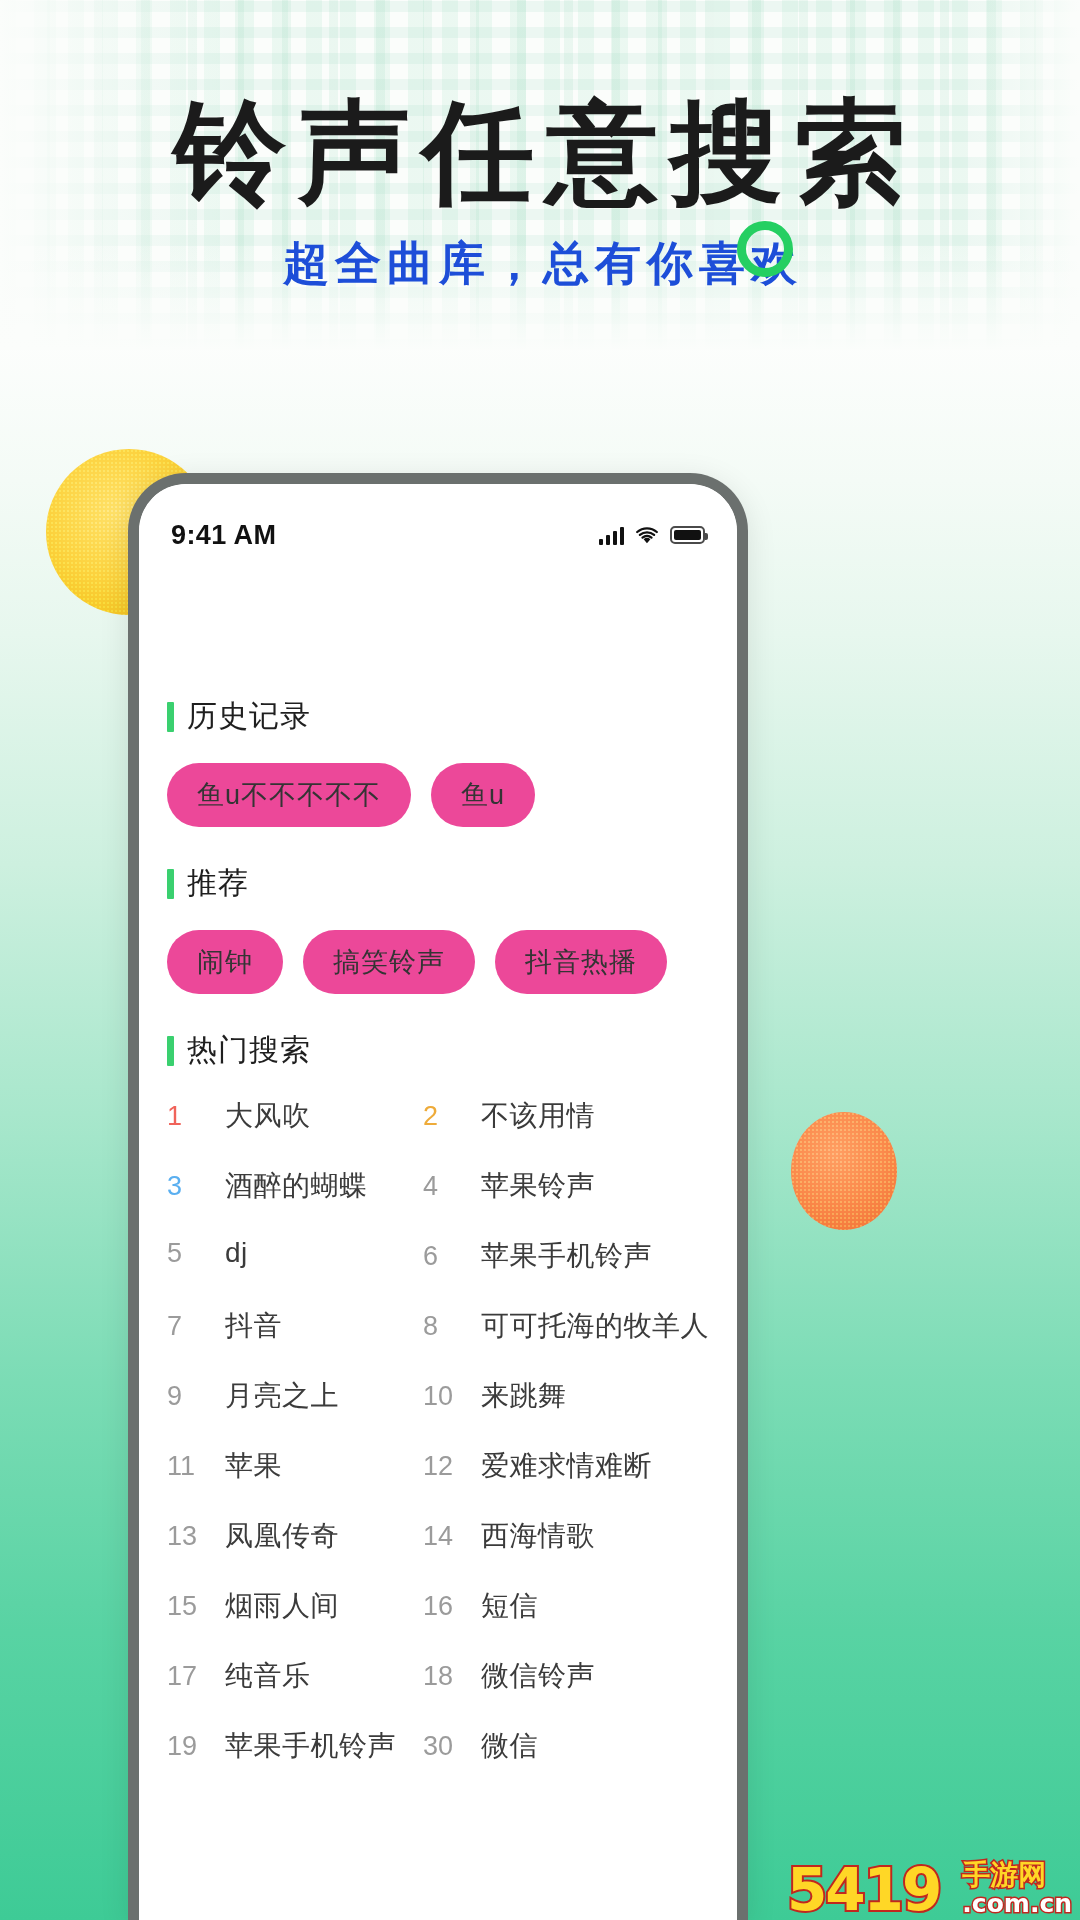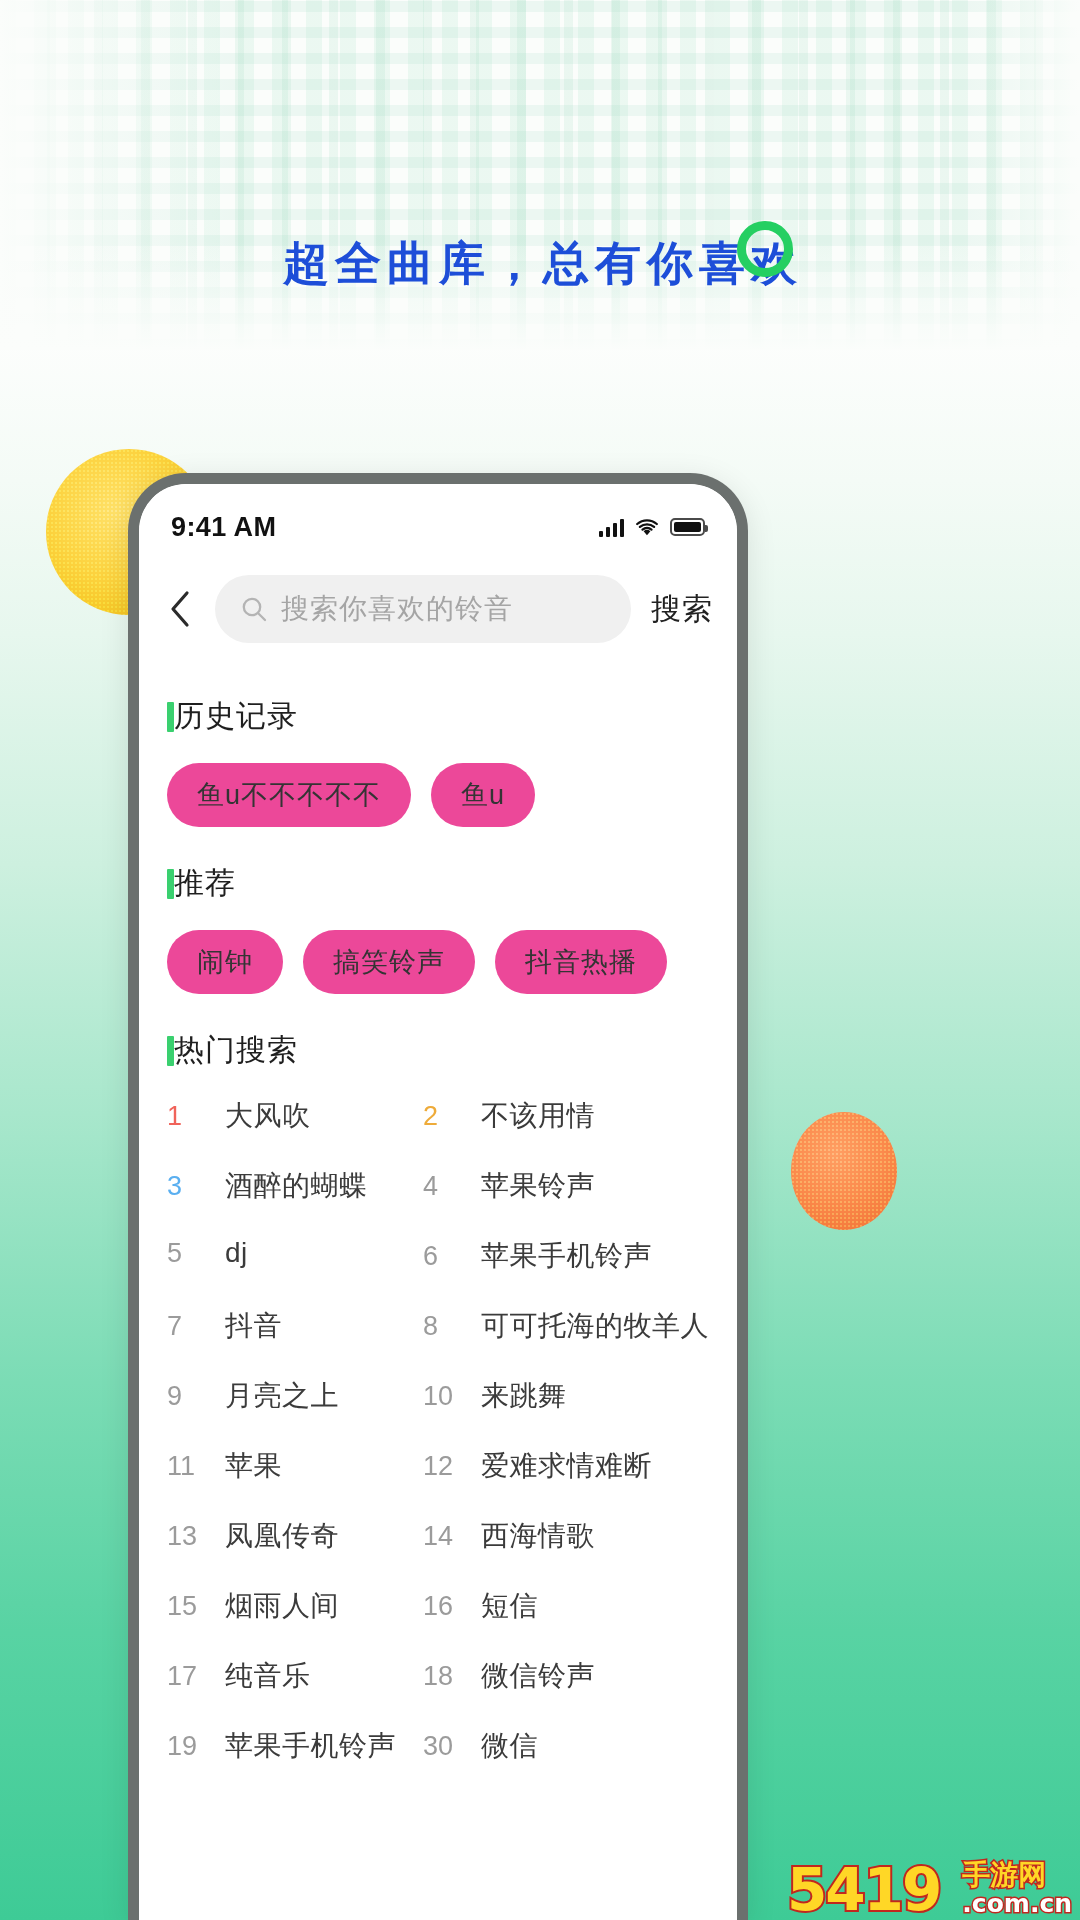--- a/index.html
+++ b/index.html
@@ -121,21 +121,21 @@
   }
   .screen {
     position:absolute; inset:0;
     background:#ffffff;
     border-radius:47px 47px 0 0;
     overflow:hidden;
   }
 
   
   .statusbar {
-    position:absolute; left:0; top:0; width:598px; height:70px;
+    position:absolute; left:0; top:8px; width:598px; height:70px;
     display:flex; align-items:center; justify-content:space-between;
     padding:16px 32px 0 32px;
   }
   .status-time {
     font-size:27px; font-weight:600; color:#111; letter-spacing:.4px;
   }
   .status-icons { display:flex; align-items:center; gap:11px; }
   .ico-signal { display:flex; align-items:flex-end; gap:2.5px; height:19px; }
   .ico-signal i { display:block; width:4.5px; background:#111; border-radius:1px; }
   .ico-signal i:nth-child(1){height:6px;}
@@ -169,21 +169,21 @@
   .search-ph { font-size:28px; color:#a5a5a5; letter-spacing:1px; }
   .search-action {
     flex:0 0 auto; font-size:30px; color:#222; font-weight:400; letter-spacing:1px;
     padding-left:6px; cursor:pointer;
   }
 
   
   .content { position:absolute; left:0; top:176px; width:598px; bottom:0; padding:0 28px; }
 
   .sec-head {
-    display:flex; align-items:center; 
+    display:flex; align-items:center; gap:13px;
     margin-top:36px; margin-bottom:4px;font-family:Liberation Serif, serif;
   }
   .sec-bar { width:7px; height:30px; background:#3ad06f; border-radius:1px; flex:0 0 auto; }
   .sec-title { font-size:30px; color:#1f1f1f; font-weight:500; letter-spacing:1px; }
 
   .tag-row { display:flex; flex-wrap:wrap; gap:20px; margin-top:26px; }
   .tag {
     background:#ec4899; border-radius:34px;
     padding:14px 30px; font-size:27px; color:#343434; letter-spacing:1px;
     cursor:pointer; white-space:nowrap;
@@ -232,20 +232,21 @@
 <body>
 
 <div id="page">
 
   <div class="hero">
     <div class="grid"></div>
     <div class="grid2"></div>
     <div class="fadeL"></div>
     <div class="fadeR"></div>
     <div class="fadeB"></div>
+    <div class="hero-title">铃声任意搜索</div>
     <div class="hero-sub">超全曲库，总有你喜欢</div>
     <div class="hero-ring"></div>
   </div>
 
   <div class="blob blob-yellow"></div>
   <div class="blob blob-orange"></div>
 
   <div class="phone">
     <div class="screen">
 
@@ -265,35 +266,20 @@
               <path d="M7.5 11.6 a7.2 7.2 0 0 1 9 0" stroke="#111" stroke-width="2.3" fill="none" stroke-linecap="round"></path>
               <path d="M2.2 6.0 a15 15 0 0 1 19.6 0" stroke="#111" stroke-width="2.3" fill="none" stroke-linecap="round"></path>
             </svg>
           </span>
           <span class="ico-batt">
               <i></i>
             </span>
         </div>
       </div>
 
-      <div class="search-row">
-        <div class="back-btn">
-          <svg width="22" height="38" viewBox="0 0 22 38">
-            <path d="M18 3 L4 19 L18 35" stroke="#2b2b2b" stroke-width="3.2" fill="none" stroke-linecap="round" stroke-linejoin="round"></path>
-          </svg>
-        </div>
-        <div class="search-box">
-          <svg width="27" height="27" viewBox="0 0 27 27">
-            <circle cx="11" cy="11" r="8.2" stroke="#b4b4b4" stroke-width="2.3" fill="none"></circle>
-            <line x1="17.2" y1="17.2" x2="24" y2="24" stroke="#b4b4b4" stroke-width="2.3" stroke-linecap="round"></line>
-          </svg>
-          <span class="search-ph">搜索你喜欢的铃音</span>
-        </div>
-        <div class="search-action">搜索</div>
-      </div>
 
       <div class="content">
 
         <div class="sec-head">
           <span class="sec-bar"></span>
           <span class="sec-title">历史记录</span>
         </div>
         <div class="tag-row">
           <span class="tag">鱼u不不不不不</span>
           <span class="tag">鱼u</span>

